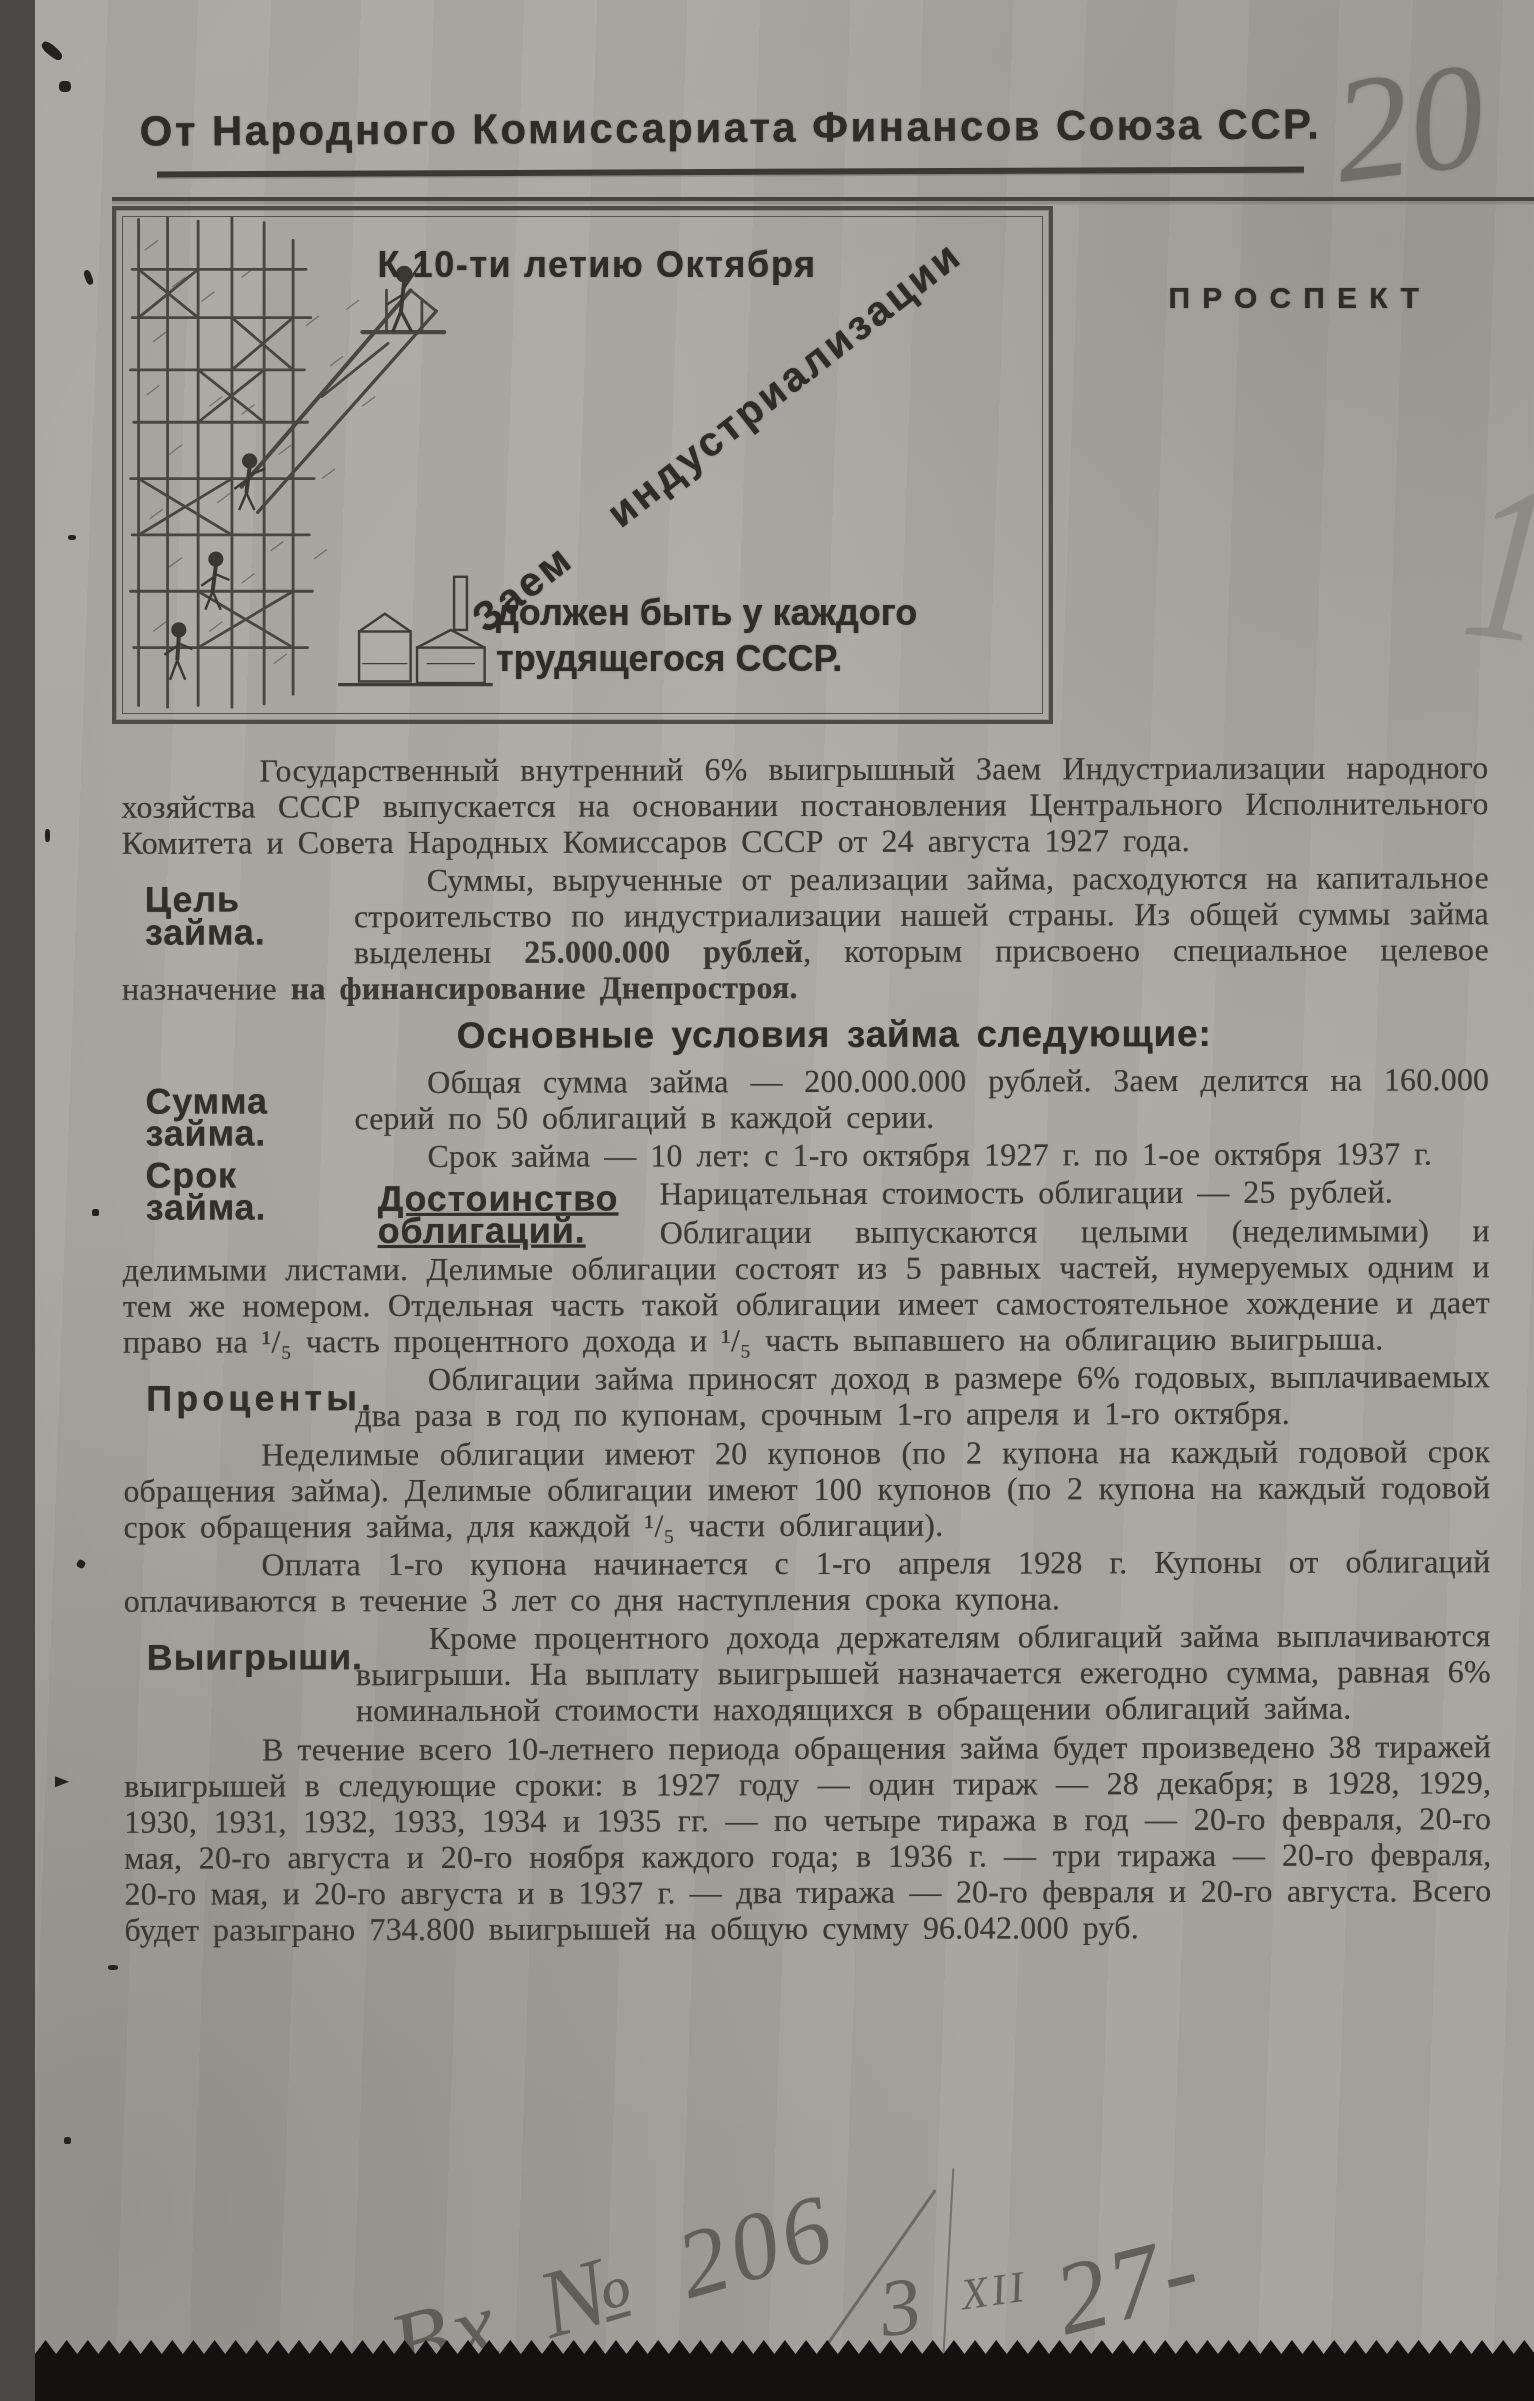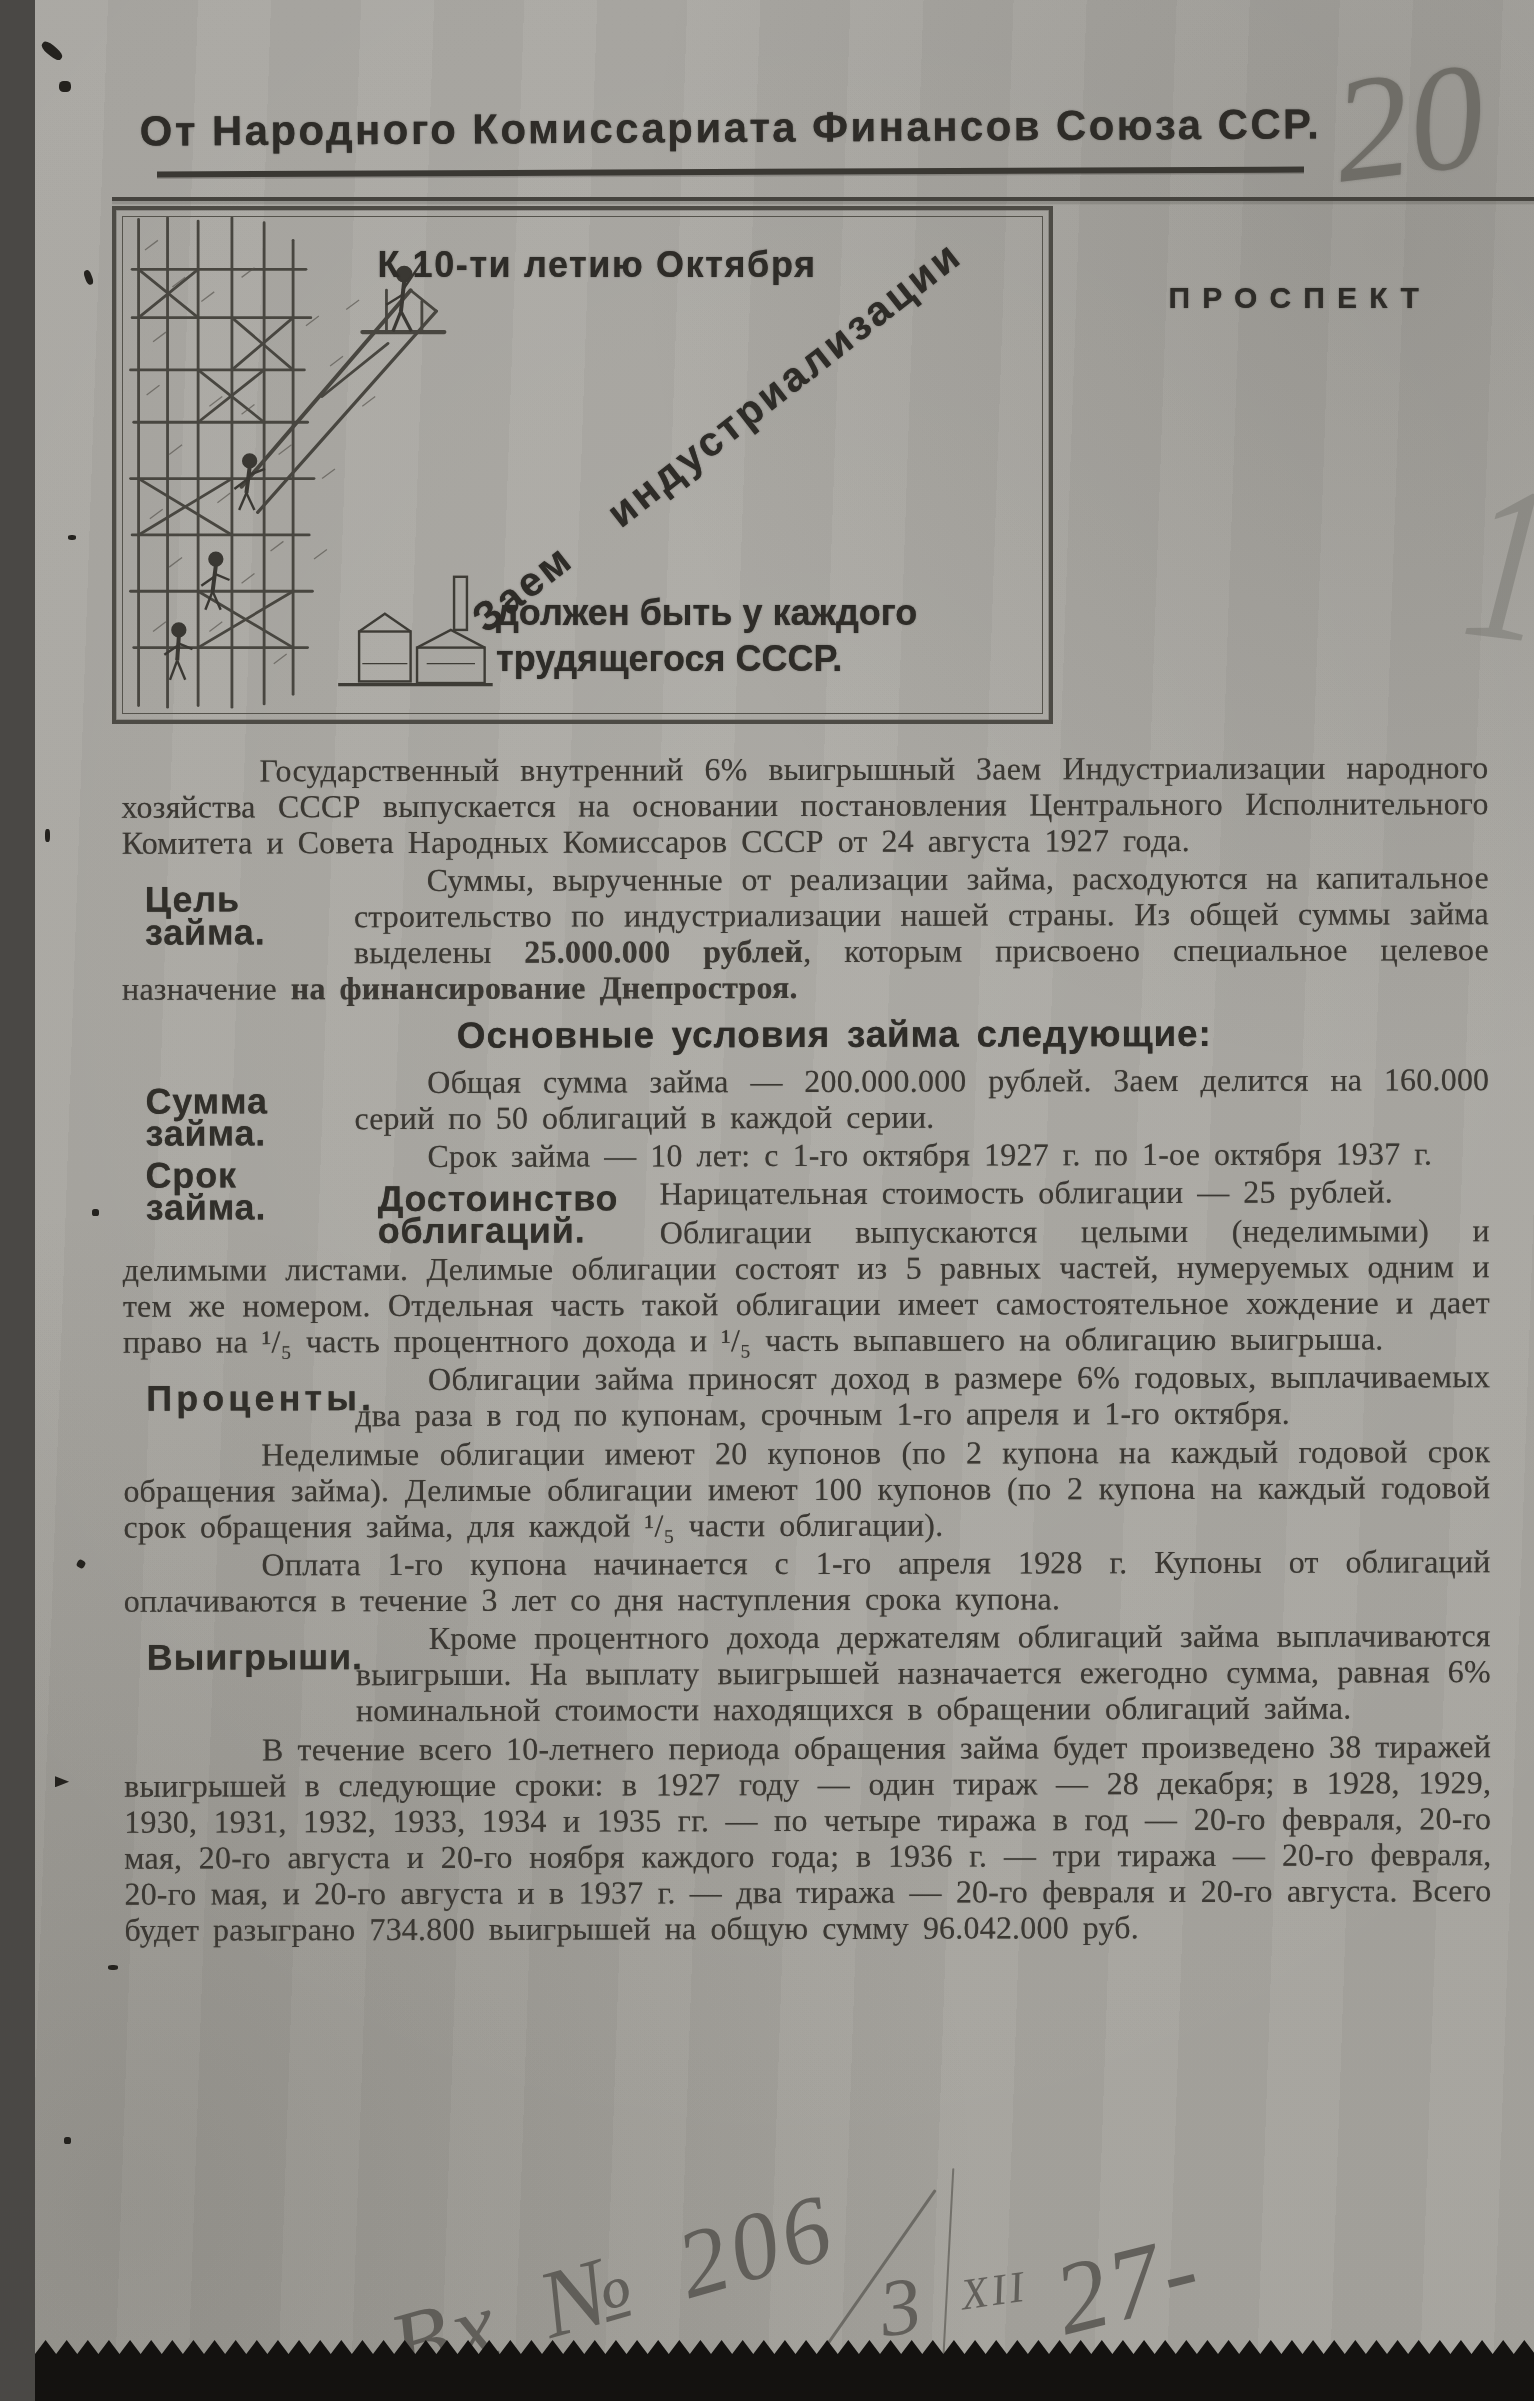--- a/index.html
+++ b/index.html
@@ -53,21 +53,21 @@
     font-size:32px;line-height:36px;color:#3b3833;text-align:justify;
     letter-spacing:0.2px;word-spacing:5.7px;transform:rotate(-.15deg);
     text-shadow:0 0 0.8px rgba(55,52,46,.55);}
   .body p{margin:0 0 2.4px;}
   .ind170{text-indent:138px;}
   .ind90{text-indent:73px;}
   .label-float{float:left;width:232px;height:73px;}
   .margin-label{display:block;font-family:"Liberation Sans",sans-serif;font-weight:bold;
     font-size:36px;line-height:32.5px;color:#312f2a;padding-left:23px;padding-top:21px;
     letter-spacing:0.8px;text-shadow:0 0 0.8px rgba(43,41,37,.7);}
-  .margin-label.two-line{padding-top:6.5px;}
+  .margin-label.two-line{padding-top:6.5px;text-decoration:underline;}
   .margin-label.spaced{letter-spacing:4.1px;}
   .sec{margin:0 0 2.4px;}
   .sec::after{content:"";display:block;clear:none;}
   .conditions-heading{font-family:"Liberation Sans",sans-serif;font-weight:bold;
     font-size:37px;letter-spacing:0.8px;text-align:center;padding-left:57px;
     margin:11.4px 0 9.8px;color:#2e2c28;text-shadow:0 0 0.8px rgba(43,41,37,.75);}
   b{font-weight:bold;}
 
   
   .stamp{font-family:"Liberation Serif",serif;font-style:italic;color:rgba(86,84,79,.85);line-height:1;}

